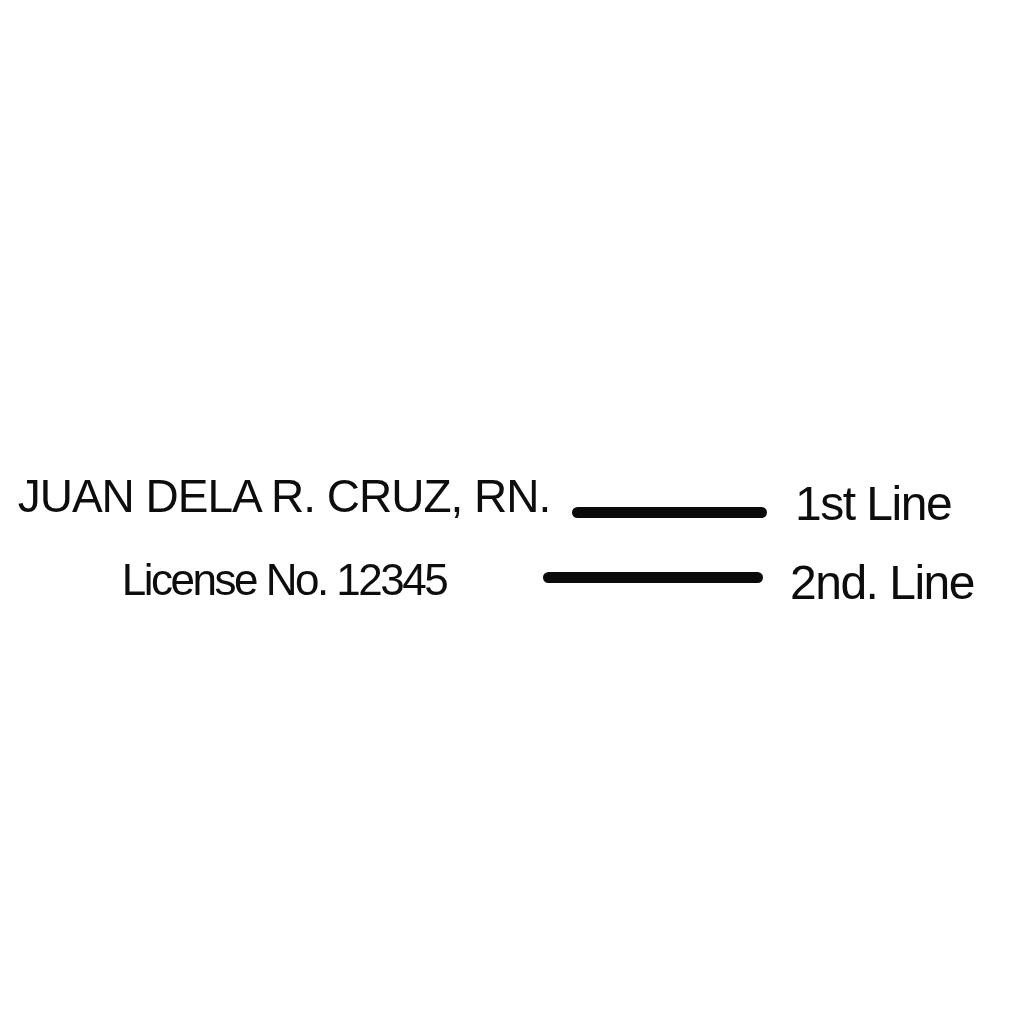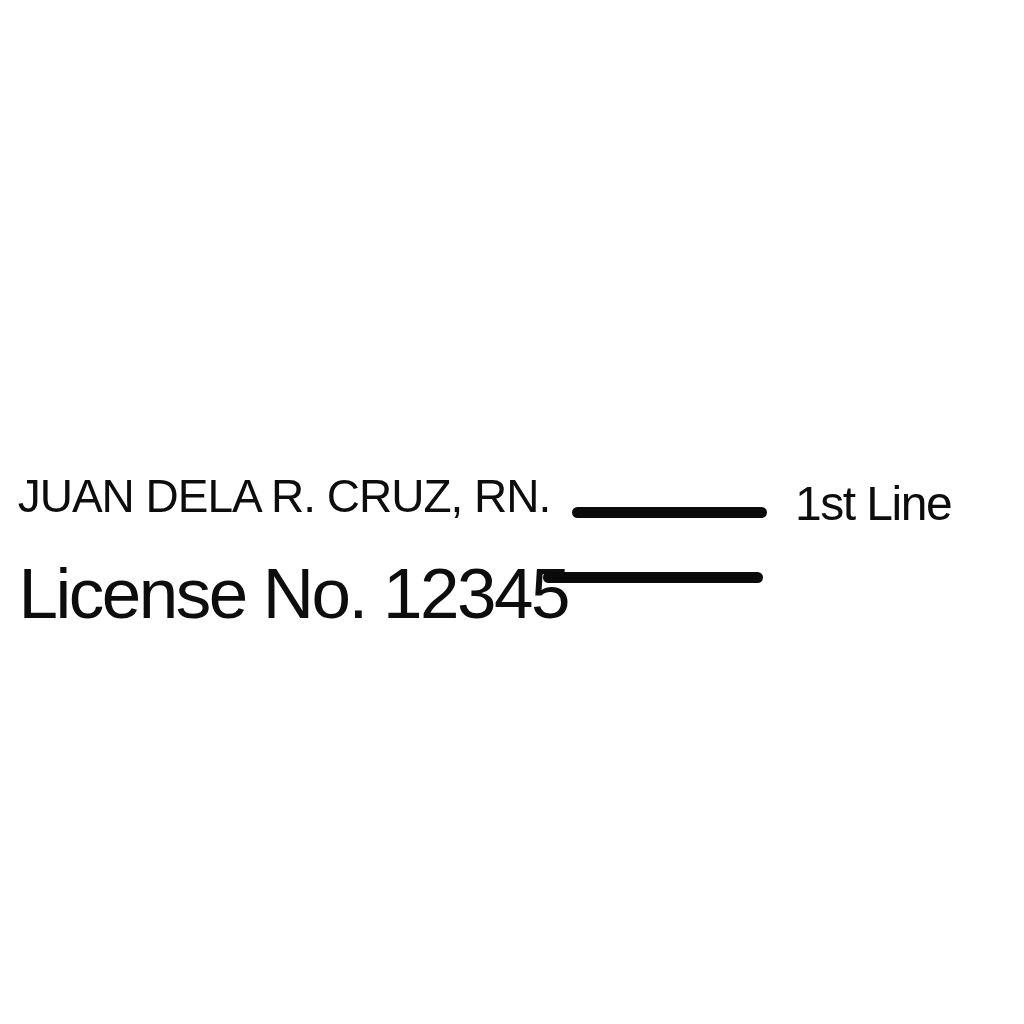--- a/index.html
+++ b/index.html
@@ -37,25 +37,25 @@
     letter-spacing: -1px;
     white-space: nowrap;
     text-align: center;
     color: #0d0d0d;
   }
   .stamp-line-2 {
     position: absolute;
     left: 0;
     width: 568px;
     top: 558px;
-    font-size: 71px;
+    font-size: 44px;
     line-height: 1;
     letter-spacing: -2.5px;
     white-space: nowrap;
-    text-align: right;
+    text-align: center;
     color: #0d0d0d;
   }
   
   .connector {
     position: absolute;
     height: 11px;
     border-radius: 6px;
     background: #0a0a0a;
   }
   .connector-1 {
@@ -95,14 +95,15 @@
     <div class="stamp-line-1">JUAN DELA R. CRUZ, RN.</div>
     <div class="stamp-line-2">License No. 12345</div>
   </div>
 
   <div class="connector connector-1"></div>
 
   <div class="connector connector-2"></div>
 
   <div class="annotation-label annotation-label-1">1st Line</div>
 
+  <div class="annotation-label annotation-label-2">2nd. Line</div>
 
 </div>
 
 </body></html>

